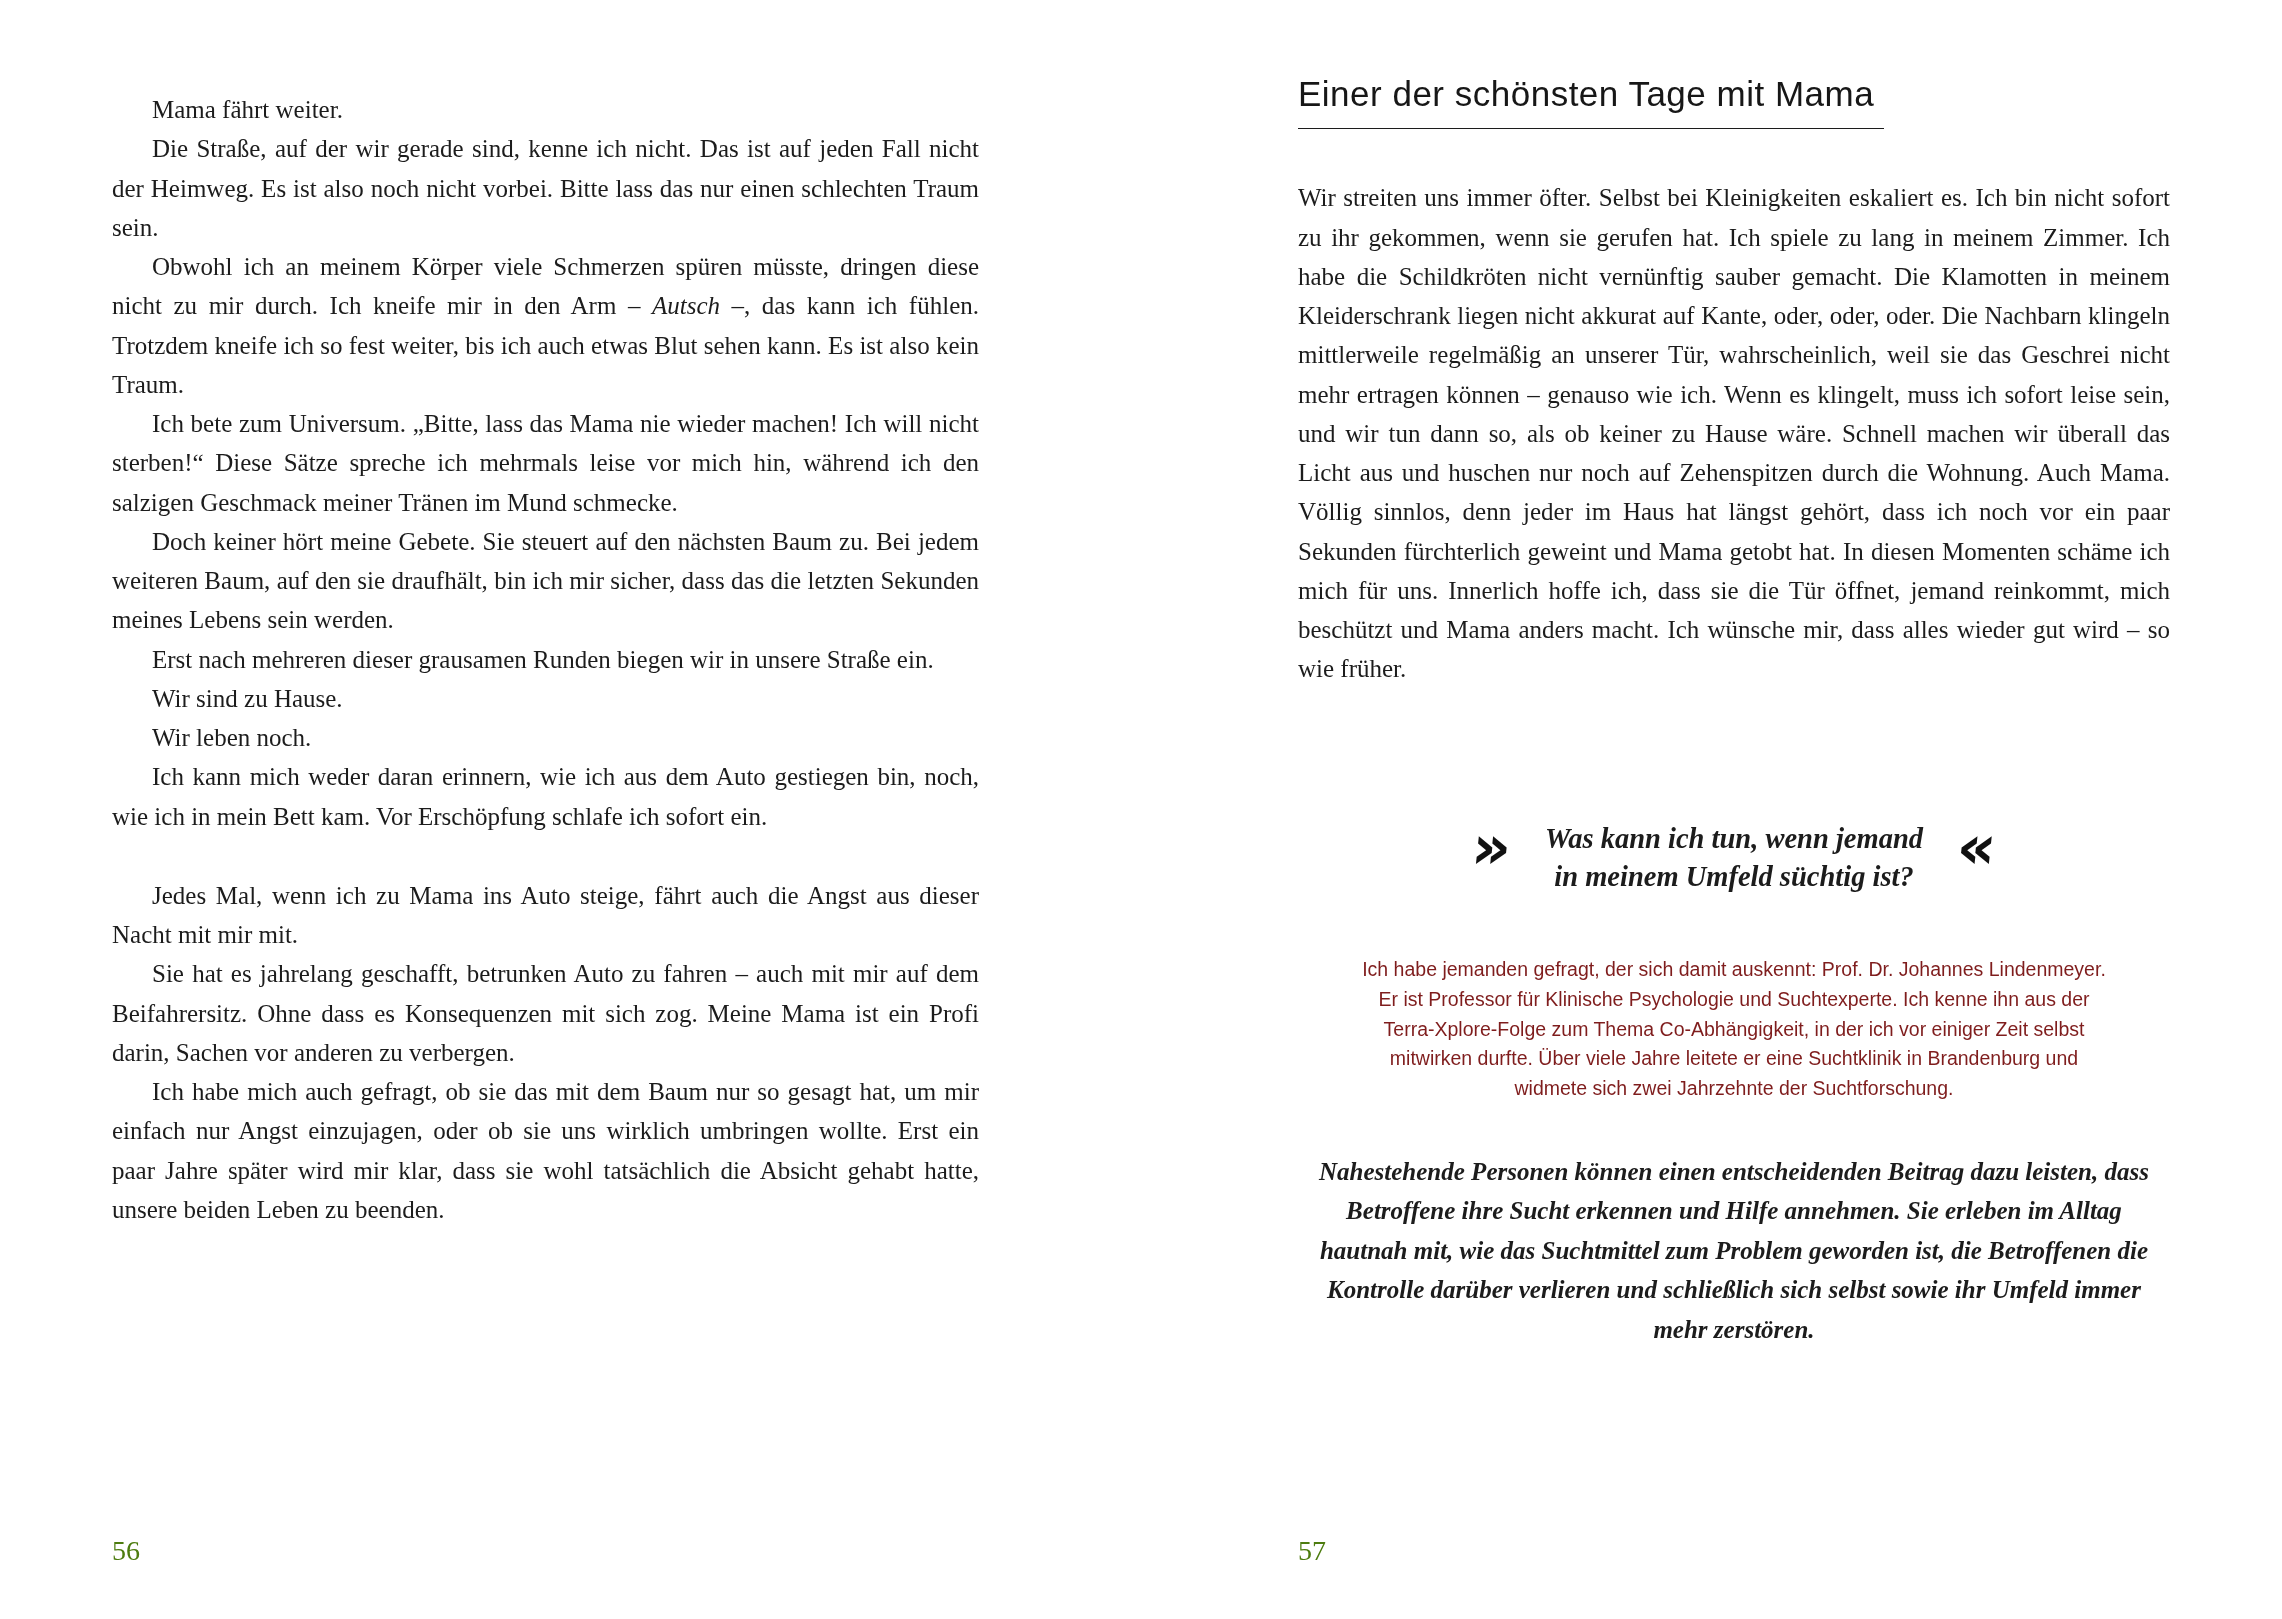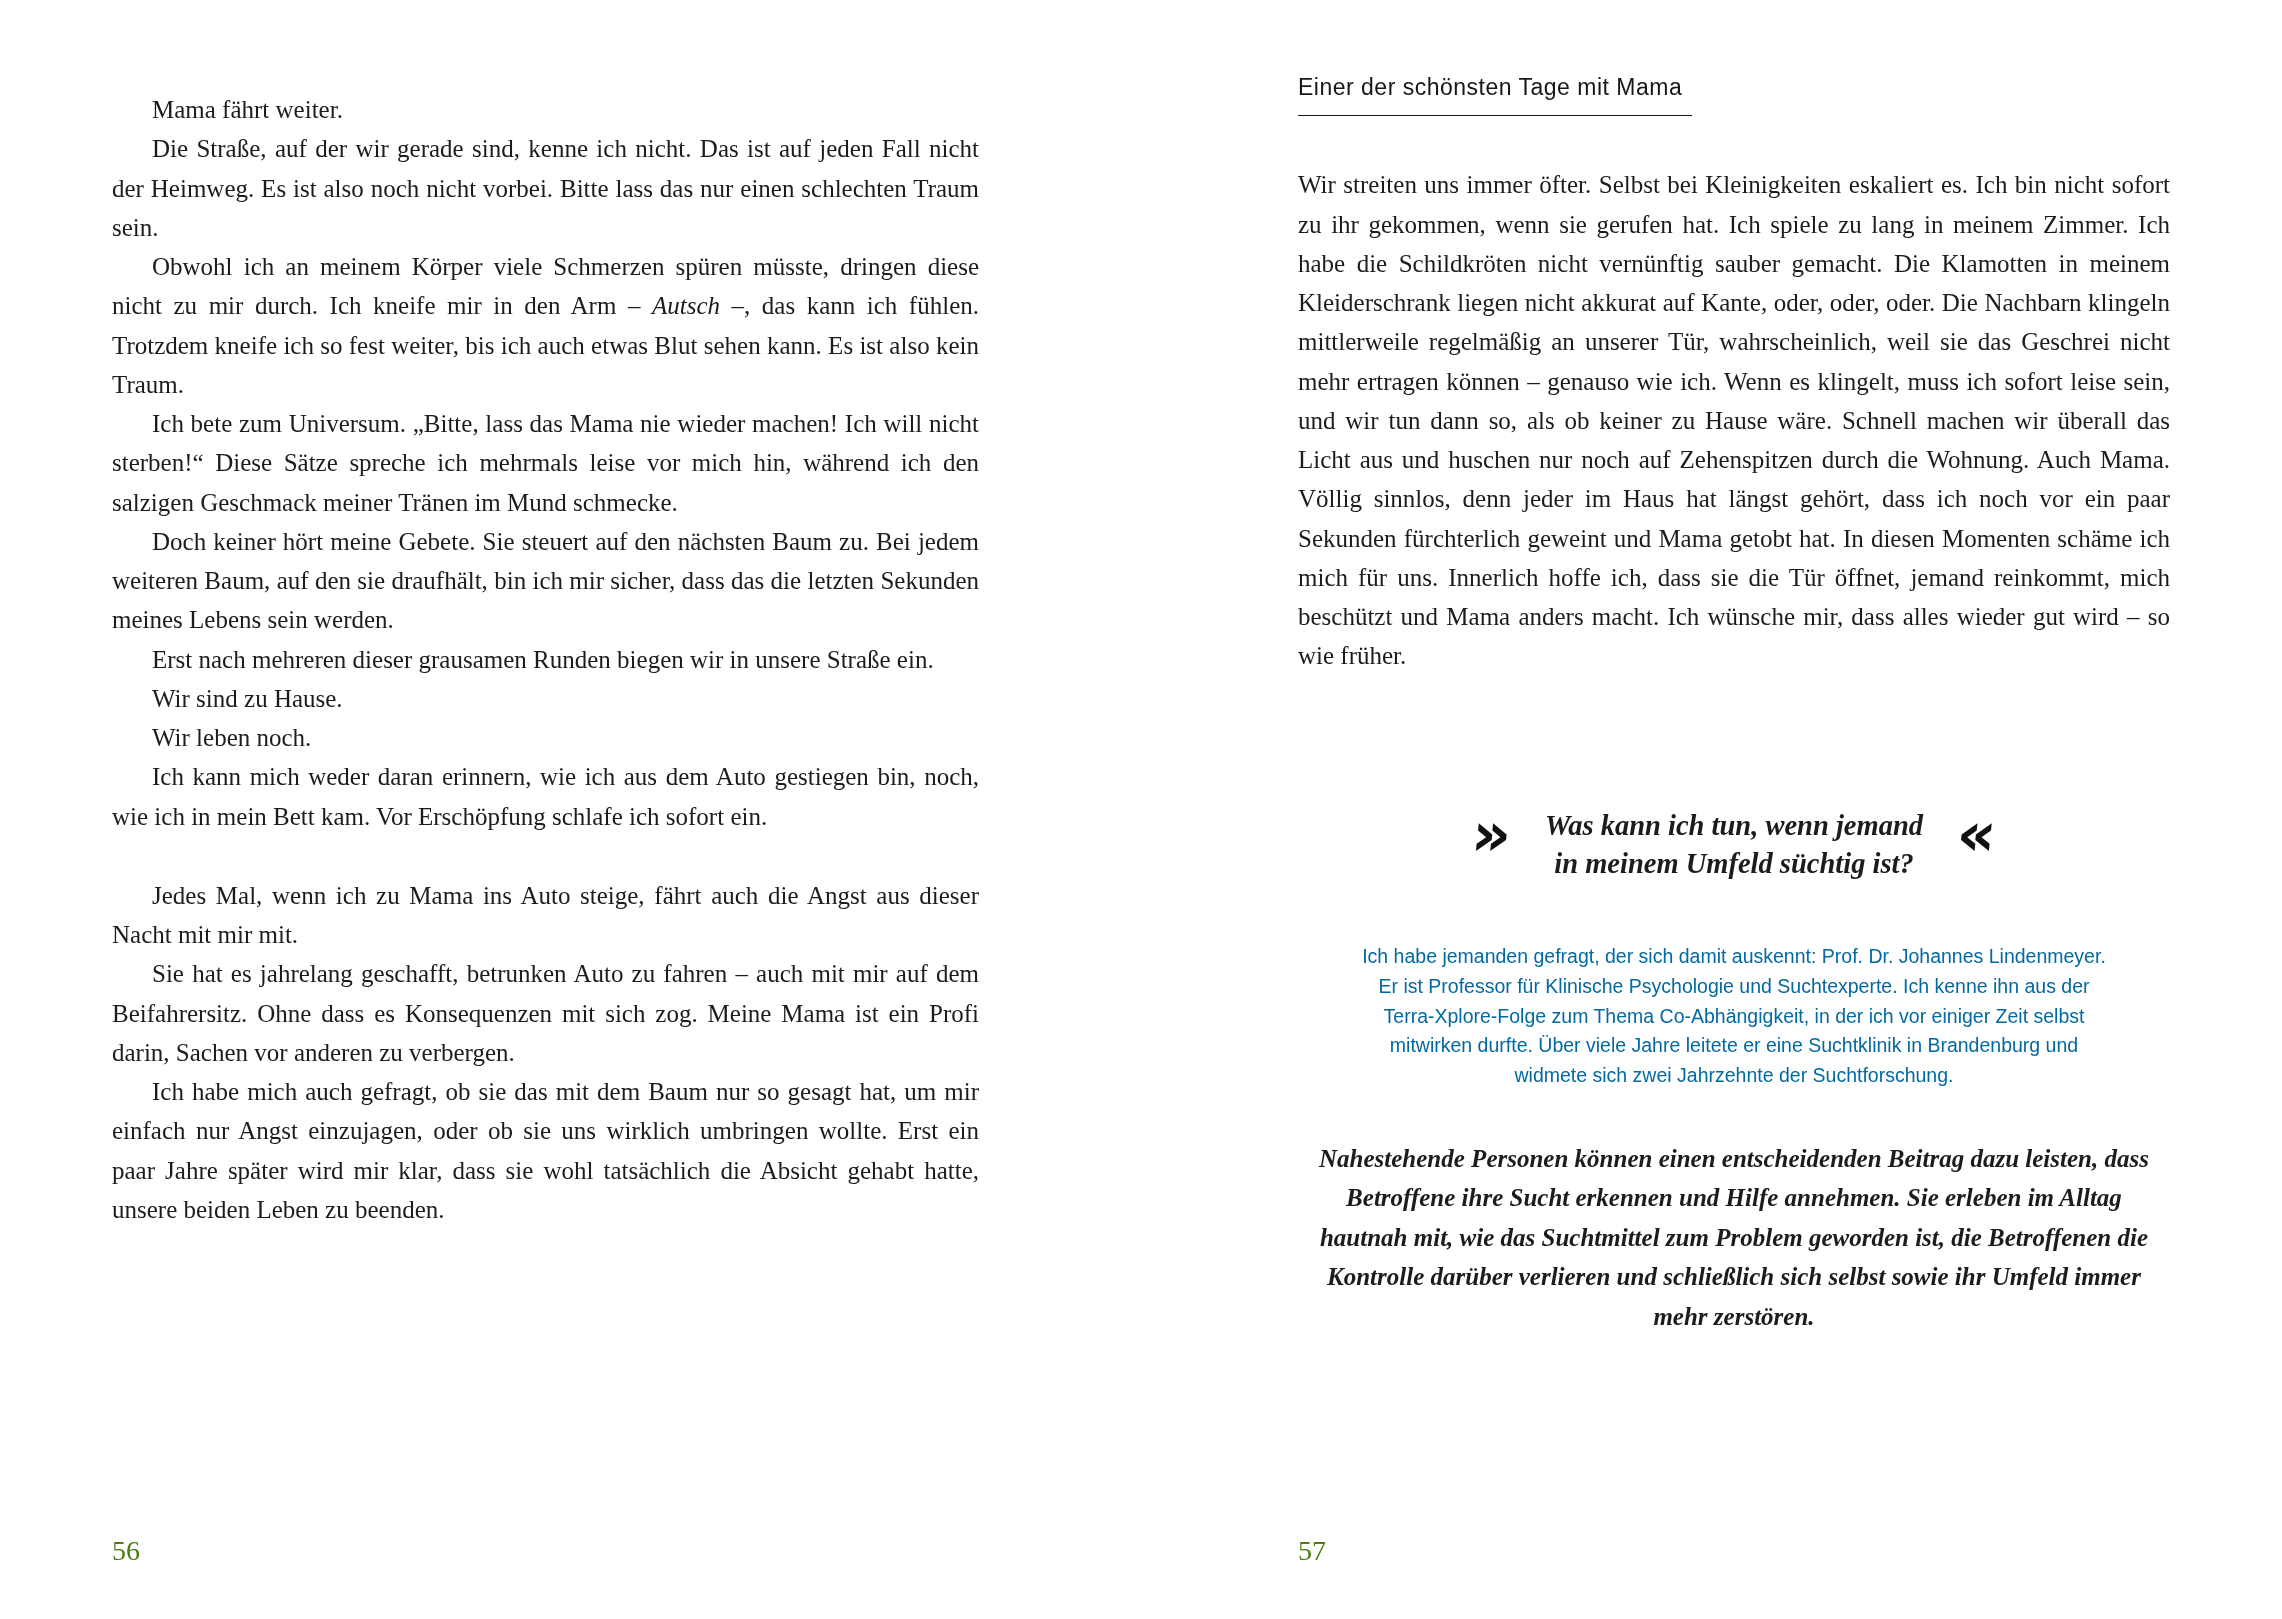--- a/index.html
+++ b/index.html
@@ -25,21 +25,21 @@
   }
   .body-text p.noindent { text-indent: 0; }
   .body-text p.gap { margin-top: 40px; }
   .body-text em { font-style: italic; }
 
   .chapter-heading {
     display: block;
     width: fit-content;
     font-family: "Liberation Sans", sans-serif;
     font-weight: 500;
-    font-size: 23px;
+    font-size: 35px;
     letter-spacing: 0.5px;
     color: #171717;
     margin: 0 0 49px 0;
     padding-bottom: 14.3px;
     padding-right: 9.5px;
     border-bottom: 1.9px solid #1c1c1c;
   }
 
   .callout {
     margin-top: 107px;
@@ -65,21 +65,21 @@
     transform: skewX(-6deg);
     color: #111;
     user-select: none;
   }
 
   .expert-note {
     font-family: "Liberation Sans", sans-serif;
     font-size: 19.5px;
     line-height: 1.52;
     text-align: center;
-    color: #0369a1;
+    color: #7f1d1d;
     width: 86%;
     margin: 59px auto 0 auto;
   }
 
   .quote {
     font-style: italic;
     font-weight: 600;
     font-size: 25px;
     line-height: 1.58;
     text-align: center;

